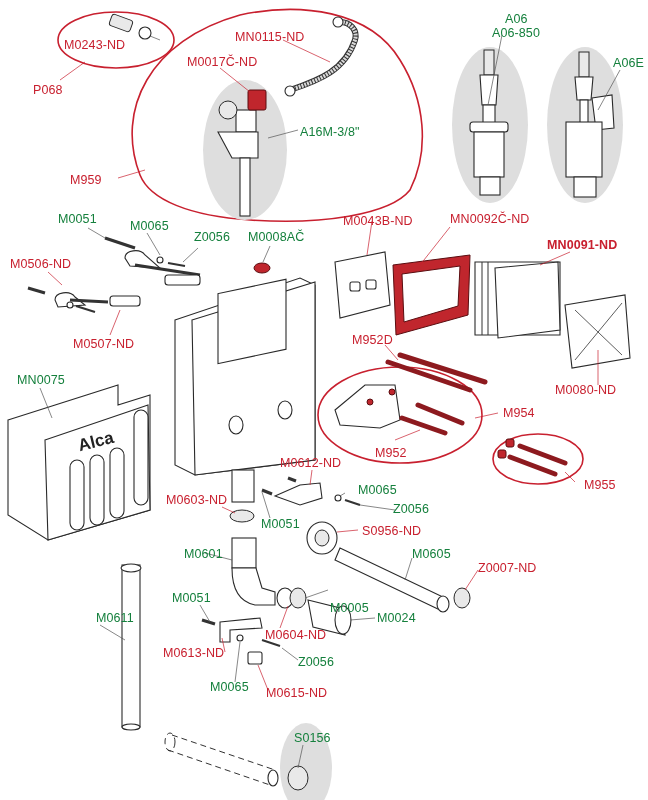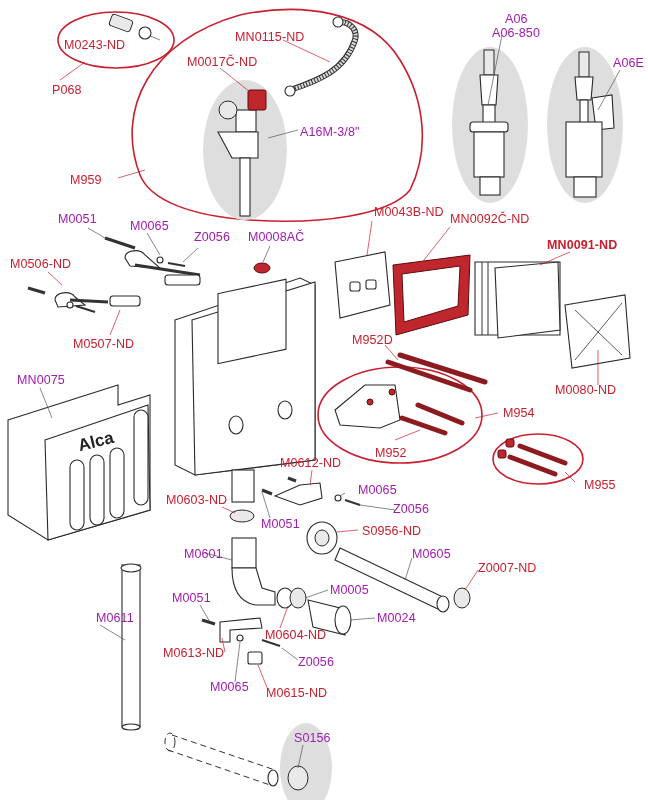--- a/index.html
+++ b/index.html
@@ -1,21 +1,21 @@
 <!DOCTYPE html>
 <html><head>
 <meta charset="utf-8">
 <style>
   html, body { margin: 0; padding: 0; background: #ffffff; }
   body { width: 648px; height: 800px; position: relative; overflow: hidden;
          font-family: "Liberation Sans", "DejaVu Sans", sans-serif; }
   #diagram { position: absolute; left: 0; top: 0; width: 648px; height: 800px; }
   .lbl { position: absolute; font-size: 12.5px; line-height: 14px; white-space: nowrap; letter-spacing: 0.1px; }
   .lbl.red { color: #c8202f; }
-  .lbl.black { color: #a21caf; }
+  .lbl.black { color: #15803d; }
   .part { fill: #ffffff; stroke: #2a2a2a; stroke-width: 1.1; }
   .part-g { fill: #e9e9e9; stroke: #2a2a2a; stroke-width: 1; }
   .red-part { fill: #c0262d; stroke: #5a0d10; stroke-width: 1; }
   .lead { stroke: #555; stroke-width: 0.7; fill: none; }
   .lead-r { stroke: #c8202f; stroke-width: 0.7; fill: none; }
   .group { fill: none; stroke: #c8202f; stroke-width: 1.6; }
   .bubble { fill: #dedede; stroke: none; }
   .dash { fill: none; stroke: #333; stroke-width: 1; stroke-dasharray: 6 4; }
   .brand { position: absolute; font-weight: bold; font-size: 17px; color: #222;
            transform: rotate(-14deg); font-family: "Liberation Sans", sans-serif; }
@@ -235,58 +235,58 @@
     <line class="lead" x1="298" y1="660" x2="282" y2="648"></line>
     <line class="lead" x1="235" y1="682" x2="240" y2="642"></line>
     <line class="lead-r" x1="268" y1="690" x2="258" y2="665"></line>
     <line class="lead" x1="303" y1="745" x2="298" y2="768"></line>
   </g>
 </svg>
 
 <div class="brand" style="left:78px; top:432px;">Alca</div>
 
 <span class="lbl red" style="left:64px;  top:38px;">M0243-ND</span>
-<span class="lbl red" style="left:52px;  top:83px;">P068</span>
+<span class="lbl red" style="left:33px;  top:83px;">P068</span>
 <span class="lbl red" style="left:235px; top:30px;">MN0115-ND</span>
 <span class="lbl red" style="left:187px; top:55px;">M0017Č-ND</span>
 <span class="lbl black" style="left:300px; top:125px;">A16M-3/8"</span>
 <span class="lbl red" style="left:70px;  top:173px;">M959</span>
 <span class="lbl black" style="left:505px; top:12px;">A06</span>
 <span class="lbl black" style="left:492px; top:26px;">A06-850</span>
 <span class="lbl black" style="left:613px; top:56px;">A06E</span>
 
 <span class="lbl black" style="left:58px;  top:212px;">M0051</span>
 <span class="lbl black" style="left:130px; top:219px;">M0065</span>
 <span class="lbl black" style="left:194px; top:230px;">Z0056</span>
 <span class="lbl black" style="left:248px; top:230px;">M0008AČ</span>
 <span class="lbl red" style="left:10px;  top:257px;">M0506-ND</span>
 <span class="lbl red" style="left:73px;  top:337px;">M0507-ND</span>
 
-<span class="lbl red" style="left:343px; top:205px;margin-left:31px;">M0043B-ND</span>
+<span class="lbl red" style="left:343px; top:214px;">M0043B-ND</span>
 <span class="lbl red" style="left:450px; top:212px;">MN0092Č-ND</span>
 <span class="lbl red" style="left:547px; top:238px;font-weight:bold;">MN0091-ND</span>
 <span class="lbl red" style="left:352px; top:333px;">M952D</span>
 <span class="lbl red" style="left:555px; top:383px;">M0080-ND</span>
 
 <span class="lbl black" style="left:17px;  top:373px;">MN0075</span>
 <span class="lbl red" style="left:503px; top:406px;">M954</span>
 <span class="lbl red" style="left:375px; top:446px;">M952</span>
 <span class="lbl red" style="left:584px; top:478px;">M955</span>
 
 <span class="lbl red" style="left:280px; top:456px;">M0612-ND</span>
 <span class="lbl black" style="left:358px; top:483px;">M0065</span>
 <span class="lbl black" style="left:393px; top:502px;">Z0056</span>
 <span class="lbl red" style="left:166px; top:493px;">M0603-ND</span>
 <span class="lbl black" style="left:261px; top:517px;">M0051</span>
 <span class="lbl red" style="left:362px; top:524px;">S0956-ND</span>
 
 <span class="lbl black" style="left:163px; top:547px;margin-left:21px;">M0601</span>
 <span class="lbl black" style="left:412px; top:547px;">M0605</span>
 <span class="lbl red" style="left:462px; top:561px;margin-left:16px;">Z0007-ND</span>
-<span class="lbl black" style="left:330px; top:583px;">M0005</span>
+<span class="lbl black" style="left:330px; top:601px;">M0005</span>
 <span class="lbl black" style="left:172px; top:591px;">M0051</span>
 <span class="lbl black" style="left:377px; top:611px;">M0024</span>
 <span class="lbl black" style="left:96px;  top:611px;">M0611</span>
 <span class="lbl red" style="left:265px; top:628px;">M0604-ND</span>
 <span class="lbl red" style="left:163px; top:646px;">M0613-ND</span>
 <span class="lbl black" style="left:298px; top:655px;">Z0056</span>
 <span class="lbl black" style="left:210px; top:680px;">M0065</span>
 <span class="lbl red" style="left:266px; top:686px;">M0615-ND</span>
 <span class="lbl black" style="left:294px; top:731px;">S0156</span>
 

